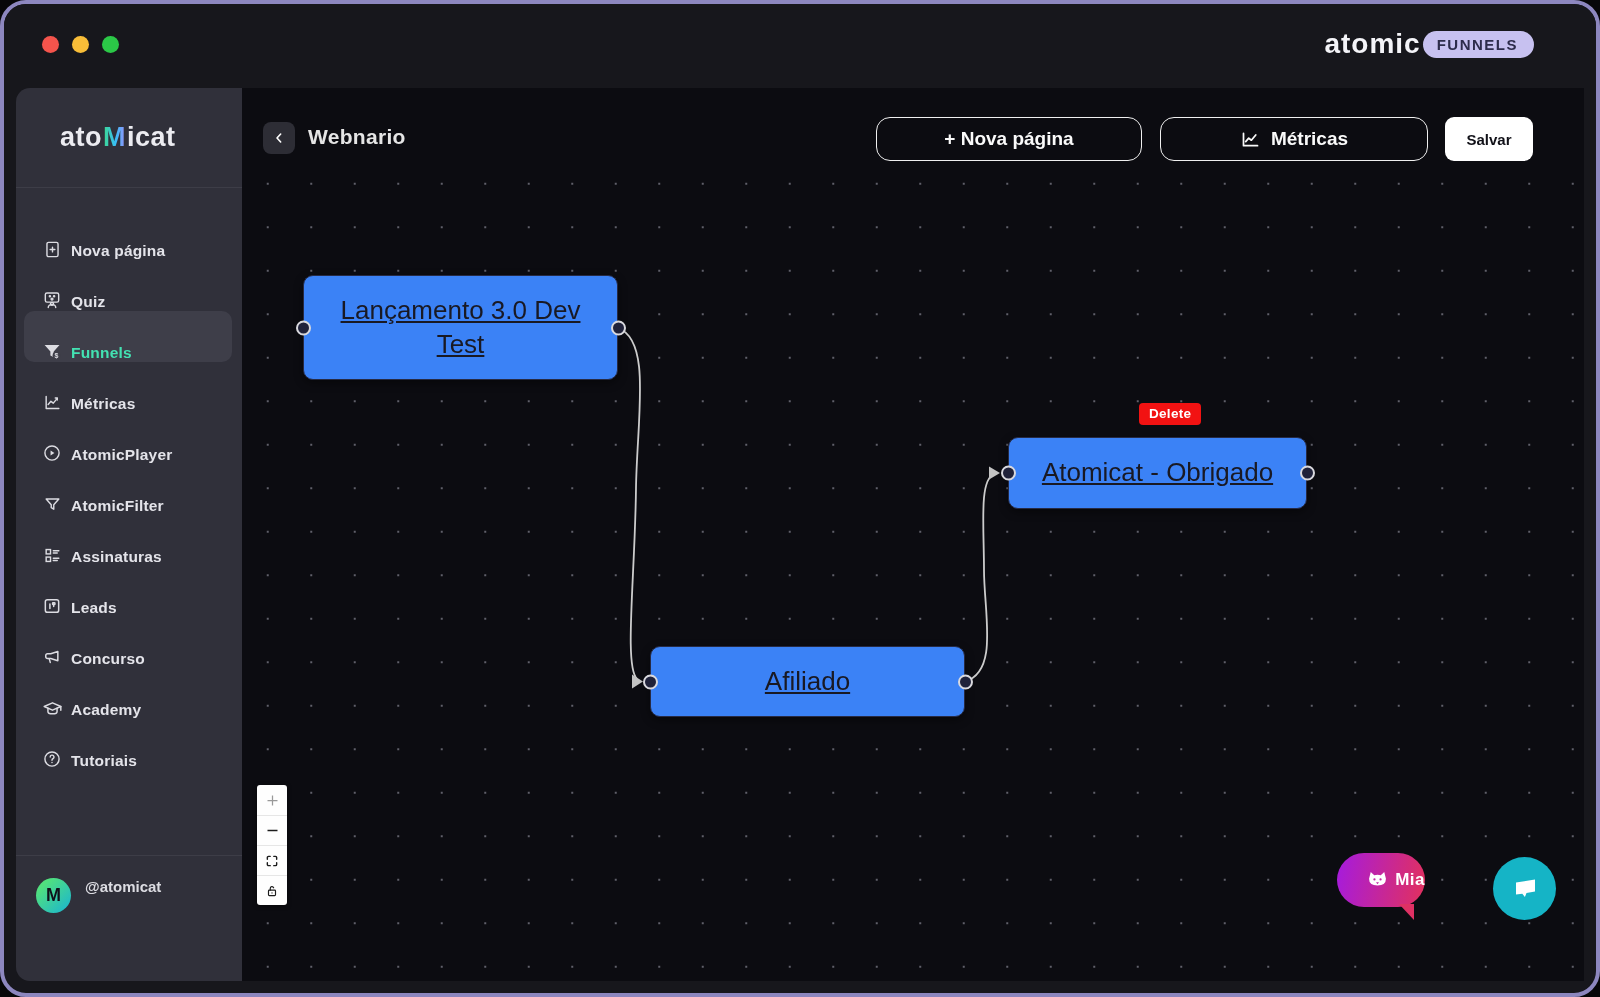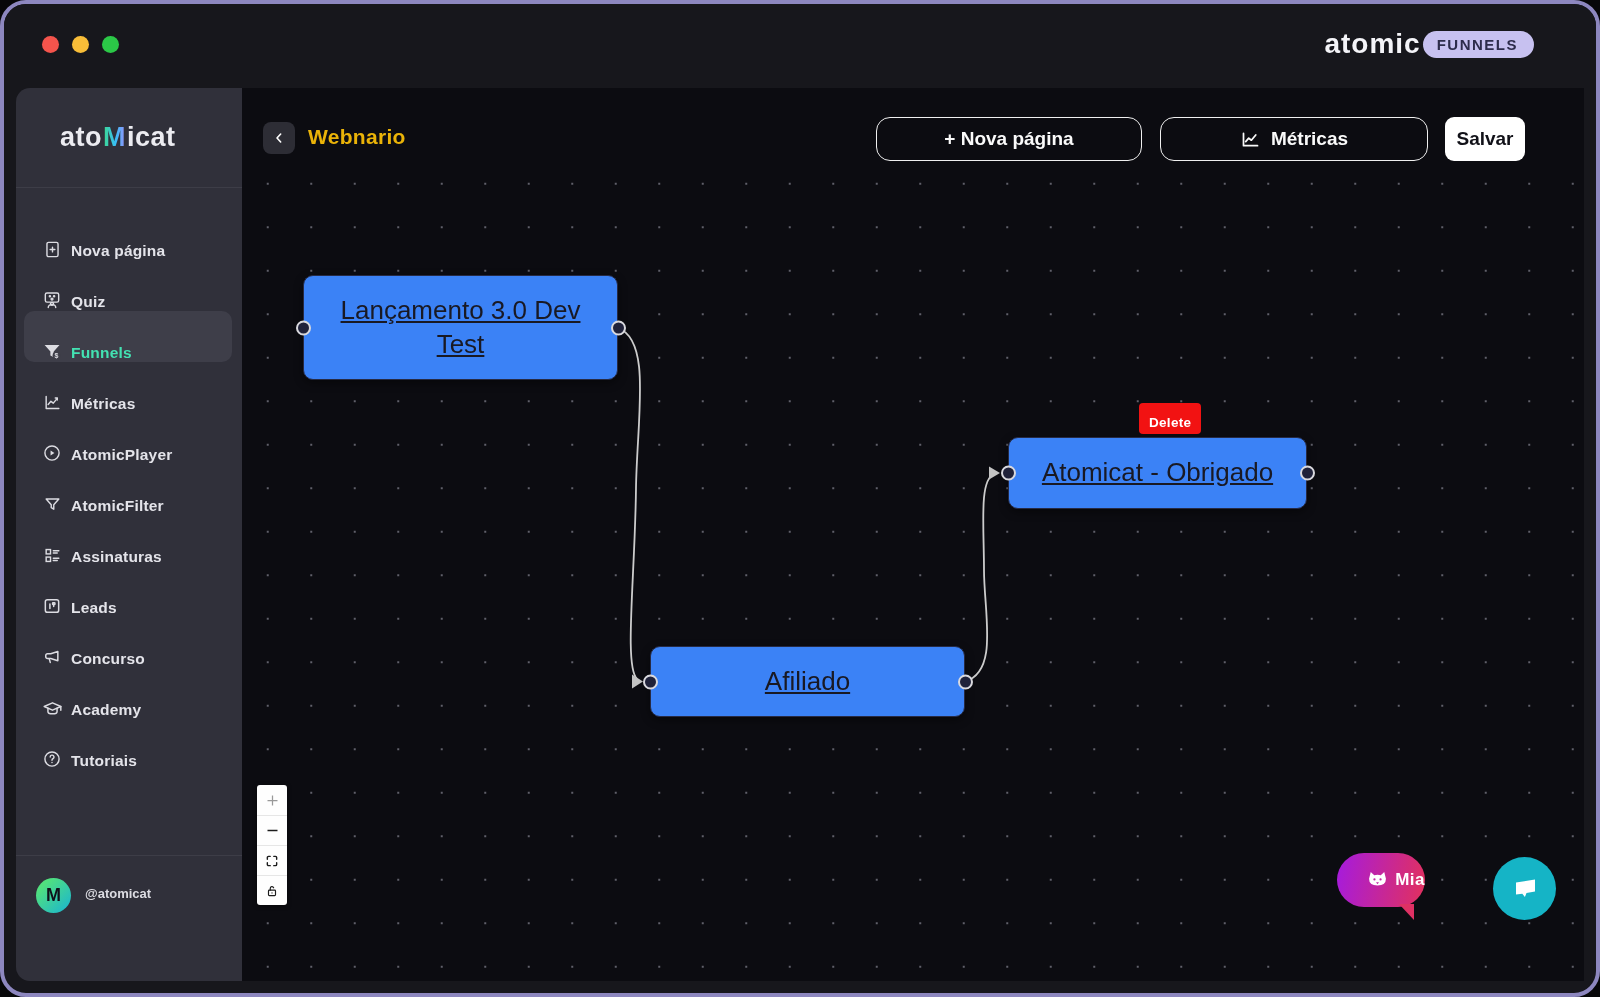--- a/index.html
+++ b/index.html
@@ -58,53 +58,53 @@
     position: absolute; left: 0; right: 0; top: 767px; bottom: 0;
     border-top: 1px solid #3d3d47; padding: 22px 0 0 20px;
     display: flex; align-items: flex-start; gap: 14px;
   }
   .avatar {
     width: 35px; height: 35px; border-radius: 50%;
     background: linear-gradient(135deg, #51e07e 20%, #1fb9c9 90%);
     display: flex; align-items: center; justify-content: center;
     color: #10101a; font-weight: 800; font-size: 18px;
   }
-  .user-handle { color: #dcdce2; font-size: 13px; font-weight: 600; margin-top: 8px; }
+  .user-handle { color: #dcdce2; font-size: 15px; font-weight: 600; }
 
   
   .canvas {
     position: absolute; left: 238px; top: 84px; right: 12px; bottom: 12px;
     background: #0c0c11; overflow: hidden;
   }
   .dotfield {
     position: absolute; left: 0; right: 0; top: 90px; bottom: 0;
     background-image: radial-gradient(circle, #60606a 1.3px, rgba(0,0,0,0) 1.5px);
     background-size: 43.5px 43.5px; background-position: 4px -16px;
   }
 
   
   .canvas-header { position: absolute; left: 0; right: 0; top: 0; height: 90px; }
   .back-btn {
     position: absolute; left: 21px; top: 34px; width: 32px; height: 32px;
     background: #2d2d35; border: none; border-radius: 8px; color: #fff;
     display: flex; align-items: center; justify-content: center; cursor: pointer;
   }
-  .flow-title { position: absolute; left: 66px; top: 37px; color: #eab308; font-size: 21px; font-weight: 700; letter-spacing: .3px; }
+  .flow-title { position: absolute; left: 66px; top: 37px; color: #e5e5e5; font-size: 21px; font-weight: 700; letter-spacing: .3px; }
   .btn-outline {
     position: absolute; top: 29px; height: 44px; background: rgba(0,0,0,0);
     border: 1.5px solid #f0f0f0; border-radius: 14px; color: #fafafa;
     font-size: 19px; font-weight: 700; font-family: inherit; cursor: pointer;
     display: flex; align-items: center; justify-content: center; gap: 10px;
   }
   .btn-newpage { left: 634px; width: 266px; }
   .btn-metrics { left: 918px; width: 268px; }
   .btn-save {
-    position: absolute; left: 1203px; top: 29px; width: 80px; height: 44px;
+    position: absolute; left: 1203px; top: 29px; width: 88px; height: 44px;
     background: #ffffff; border: none; border-radius: 9px;
-    color: #111118; font-size: 19px; font-weight: 700; font-family: inherit; cursor: pointer;
+    color: #111118; font-size: 15px; font-weight: 700; font-family: inherit; cursor: pointer;
   }
 
   
   .edges { position: absolute; left: 0; top: 0; width: 100%; height: 100%; pointer-events: none; }
 
   
   .node {
     position: absolute; background: #3b82f6; border: 1.5px solid #262a44;
     border-radius: 10px; display: flex; align-items: center; justify-content: center;
     color: #191923; font-size: 26px; font-weight: 500; text-align: center;
@@ -117,21 +117,21 @@
   .handle {
     position: absolute; width: 15px; height: 15px; border-radius: 50%;
     background: #20223a; border: 2px solid #d9d9de; top: 50%; transform: translateY(-50%);
     cursor: crosshair;
   }
   .handle.hl { left: -8.5px; }
   .handle.hr { right: -8.5px; }
   .delete-badge {
     position: absolute; top: -35px; left: 130px;
     background: #f21212; color: #ffffff; font-size: 13.5px; font-weight: 600;
-    padding: 12px 10px 4px; border-radius: 4px; cursor: pointer; letter-spacing: .3px;
+    padding: 3px 10px 4px; border-radius: 4px; cursor: pointer; letter-spacing: .3px;
   }
 
   
   .controls {
     position: absolute; left: 15px; top: 697px; width: 30px;
     background: #fefefe; border-radius: 3px; box-shadow: 0 1px 4px rgba(0,0,0,.5);
     display: flex; flex-direction: column;
   }
   .ctrl-btn {
     width: 30px; height: 30px; background: none; border: none; cursor: pointer;

